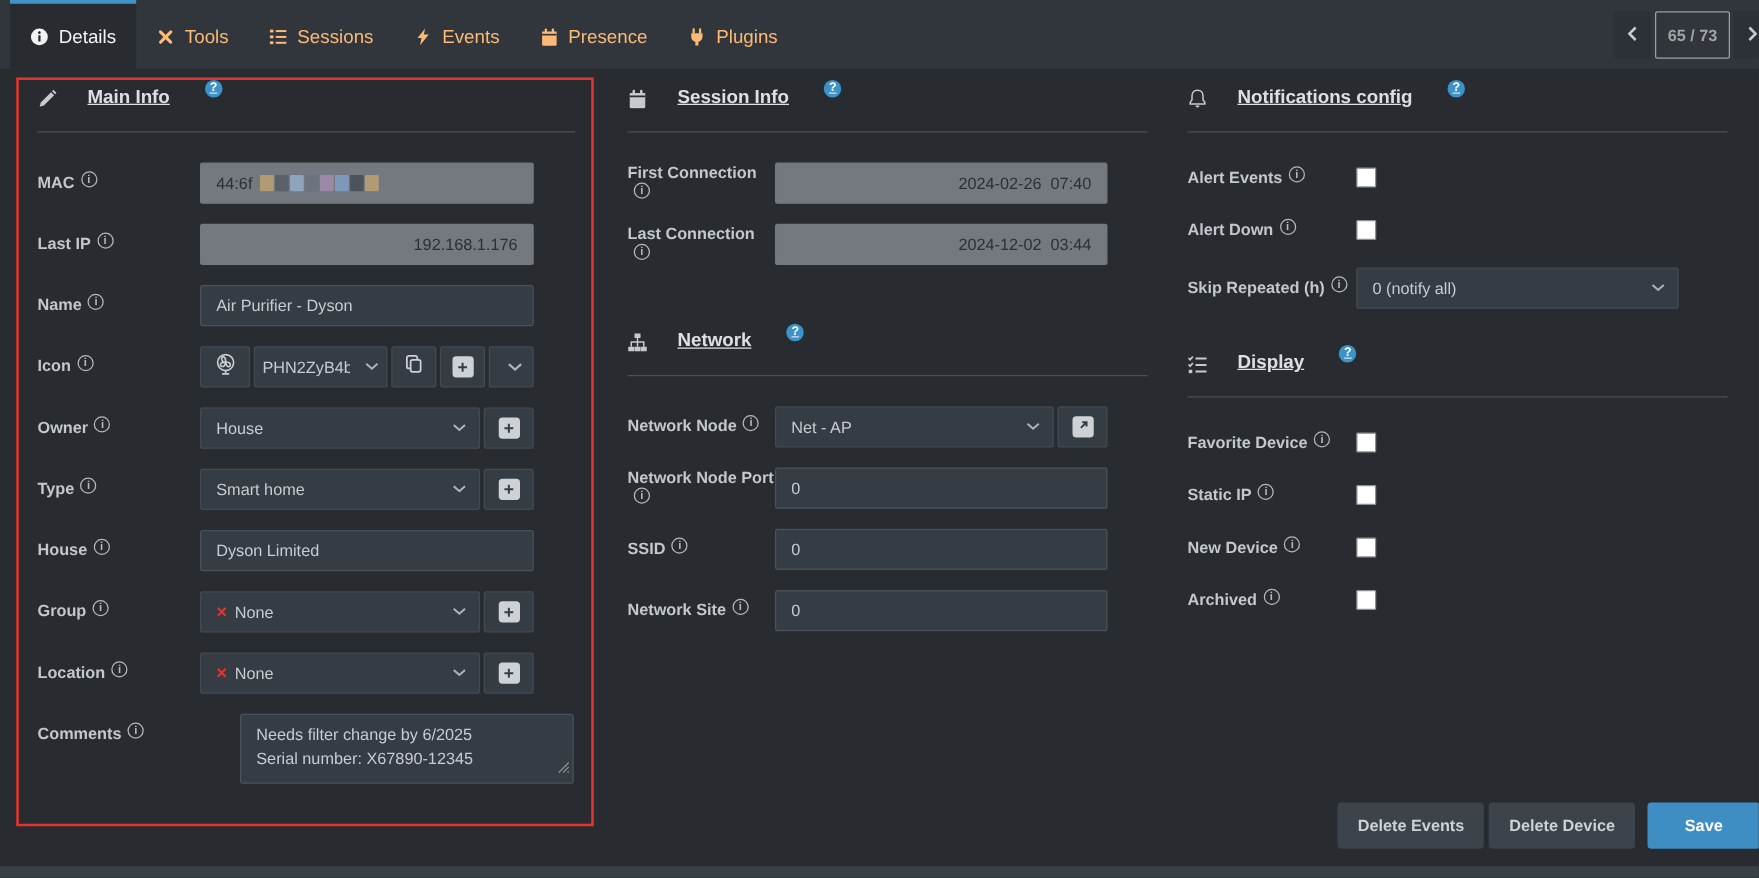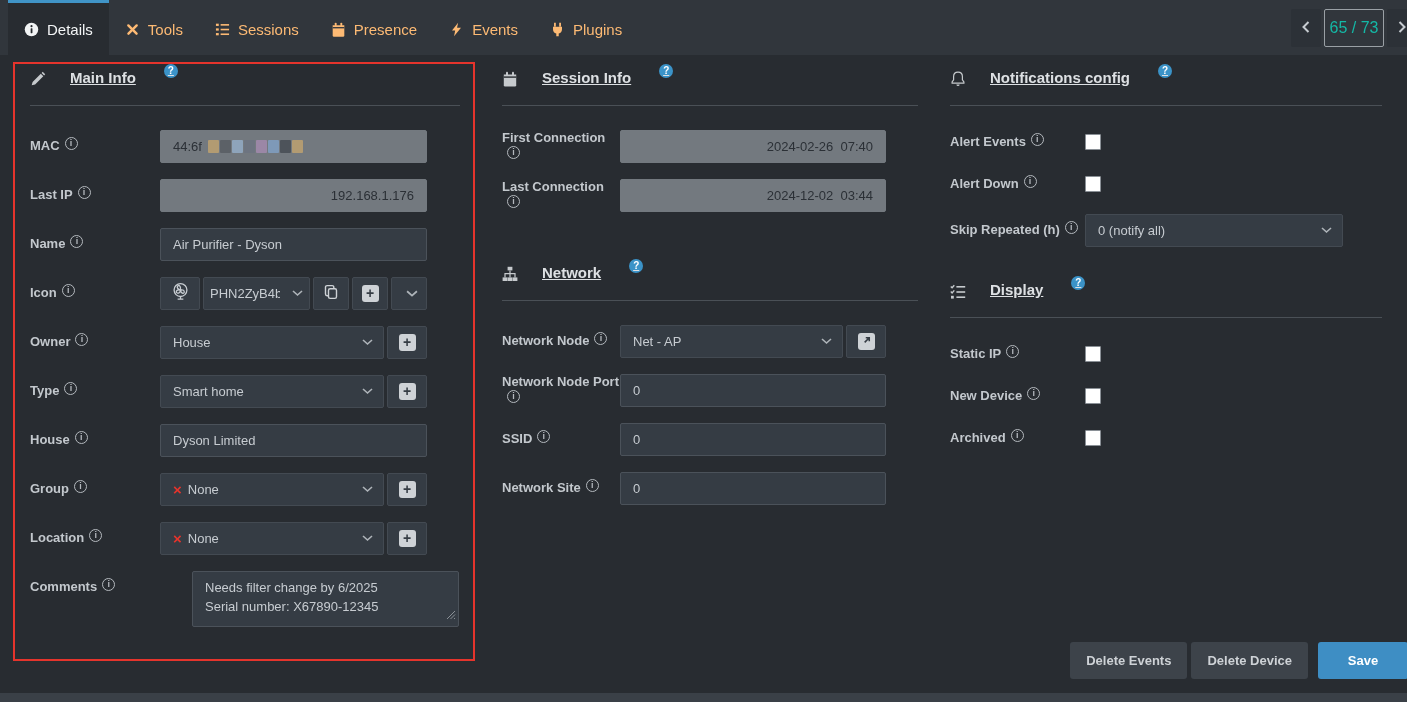--- a/index.html
+++ b/index.html
@@ -24,21 +24,21 @@
   .tab .tic{display:flex;align-items:center;}
   .tab svg{display:block;}
 
   .pager{position:absolute;right:10px;top:9px;height:38px;display:flex;align-items:center;gap:3px;}
   .pager-btn{
     width:30px;height:38px;background:#2c3137;border:none;color:#c7ccd1;
     display:flex;align-items:center;justify-content:center;cursor:pointer;border-radius:2px;padding:0;
   }
   .pager-box{
     width:58px;height:36px;border:1px solid #9aa0a5;border-radius:2px;background:transparent;
-    color:#14b8a6;font-size:16px;display:flex;align-items:center;justify-content:center;
+    color:#a3a3a3;font-size:13px;display:flex;align-items:center;justify-content:center;font-weight:bold;
   }
 
   
   .content{position:absolute;top:55px;left:0;right:0;height:638px;background:#282c31;}
   .red-box{
     position:absolute;left:13px;top:7px;width:458px;height:595px;
     border:2px solid #e5342c;pointer-events:none;z-index:5;
   }
   .col{position:absolute;top:14px;}
   .col1{left:30px;width:430px;}
@@ -159,37 +159,37 @@
               <rect x="6" y="7.2" width="9" height="1.7"></rect>
               <rect x="6" y="12.2" width="9" height="1.7"></rect>
             </g>
           </svg>
       </span>
       <span>Sessions</span>
     </div>
     <div class="tab">
       <span class="tic">
         <svg width="15" height="15" viewBox="0 0 16 16">
+            <path d="M9.7 0.8 3.2 9h3.4L5.4 15.2 12.8 6H8.6z" fill="currentColor"></path>
+          </svg>
+      </span>
+      <span>Events</span>
+    </div>
+    <div class="tab">
+      <span class="tic">
+        <svg width="15" height="15" viewBox="0 0 16 16">
             <g fill="currentColor">
               <rect x="4" y="0.8" width="2" height="3.6" rx="0.9"></rect>
               <rect x="10" y="0.8" width="2" height="3.6" rx="0.9"></rect>
               <path d="M1.8 3.4h12.4v10.9a1.3 1.3 0 0 1-1.3 1.3H3.1a1.3 1.3 0 0 1-1.3-1.3z"></path>
             </g>
             <rect x="1.8" y="5.4" width="12.4" height="1.4" fill="#31363c"></rect>
           </svg>
       </span>
       <span>Presence</span>
-    </div>
-    <div class="tab">
-      <span class="tic">
-        <svg width="15" height="15" viewBox="0 0 16 16">
-            <path d="M9.7 0.8 3.2 9h3.4L5.4 15.2 12.8 6H8.6z" fill="currentColor"></path>
-          </svg>
-      </span>
-      <span>Events</span>
     </div>
     <div class="tab">
       <span class="tic">
         <svg width="15" height="15" viewBox="0 0 16 16">
             <g fill="currentColor">
               <rect x="4.3" y="0.8" width="1.9" height="4.2"></rect>
               <rect x="9.8" y="0.8" width="1.9" height="4.2"></rect>
               <path d="M3.2 5h9.6v2.7a4.8 4.8 0 0 1-3.5 4.6v3H6.7v-3A4.8 4.8 0 0 1 3.2 7.7z"></path>
             </g>
           </svg>
@@ -548,20 +548,24 @@
                 <rect x="6.4" y="13.4" width="8.8" height="1.6"></rect>
                 <rect x="1" y="12.8" width="2.8" height="2.8"></rect>
               </g>
             </svg>
         </span>
         <span>Display</span>
         <span class="help-q">?</span>
       </div>
       <div class="divider"></div>
 
+      <div class="row cbrow">
+        <div class="lbl"><span>Favorite Device</span><span class="info-i">i</span></div>
+        <span class="cb"></span>
+      </div>
 
       <div class="row cbrow">
         <div class="lbl"><span>Static IP</span><span class="info-i">i</span></div>
         <span class="cb"></span>
       </div>
 
       <div class="row cbrow">
         <div class="lbl"><span>New Device</span><span class="info-i">i</span></div>
         <span class="cb"></span>
       </div>

